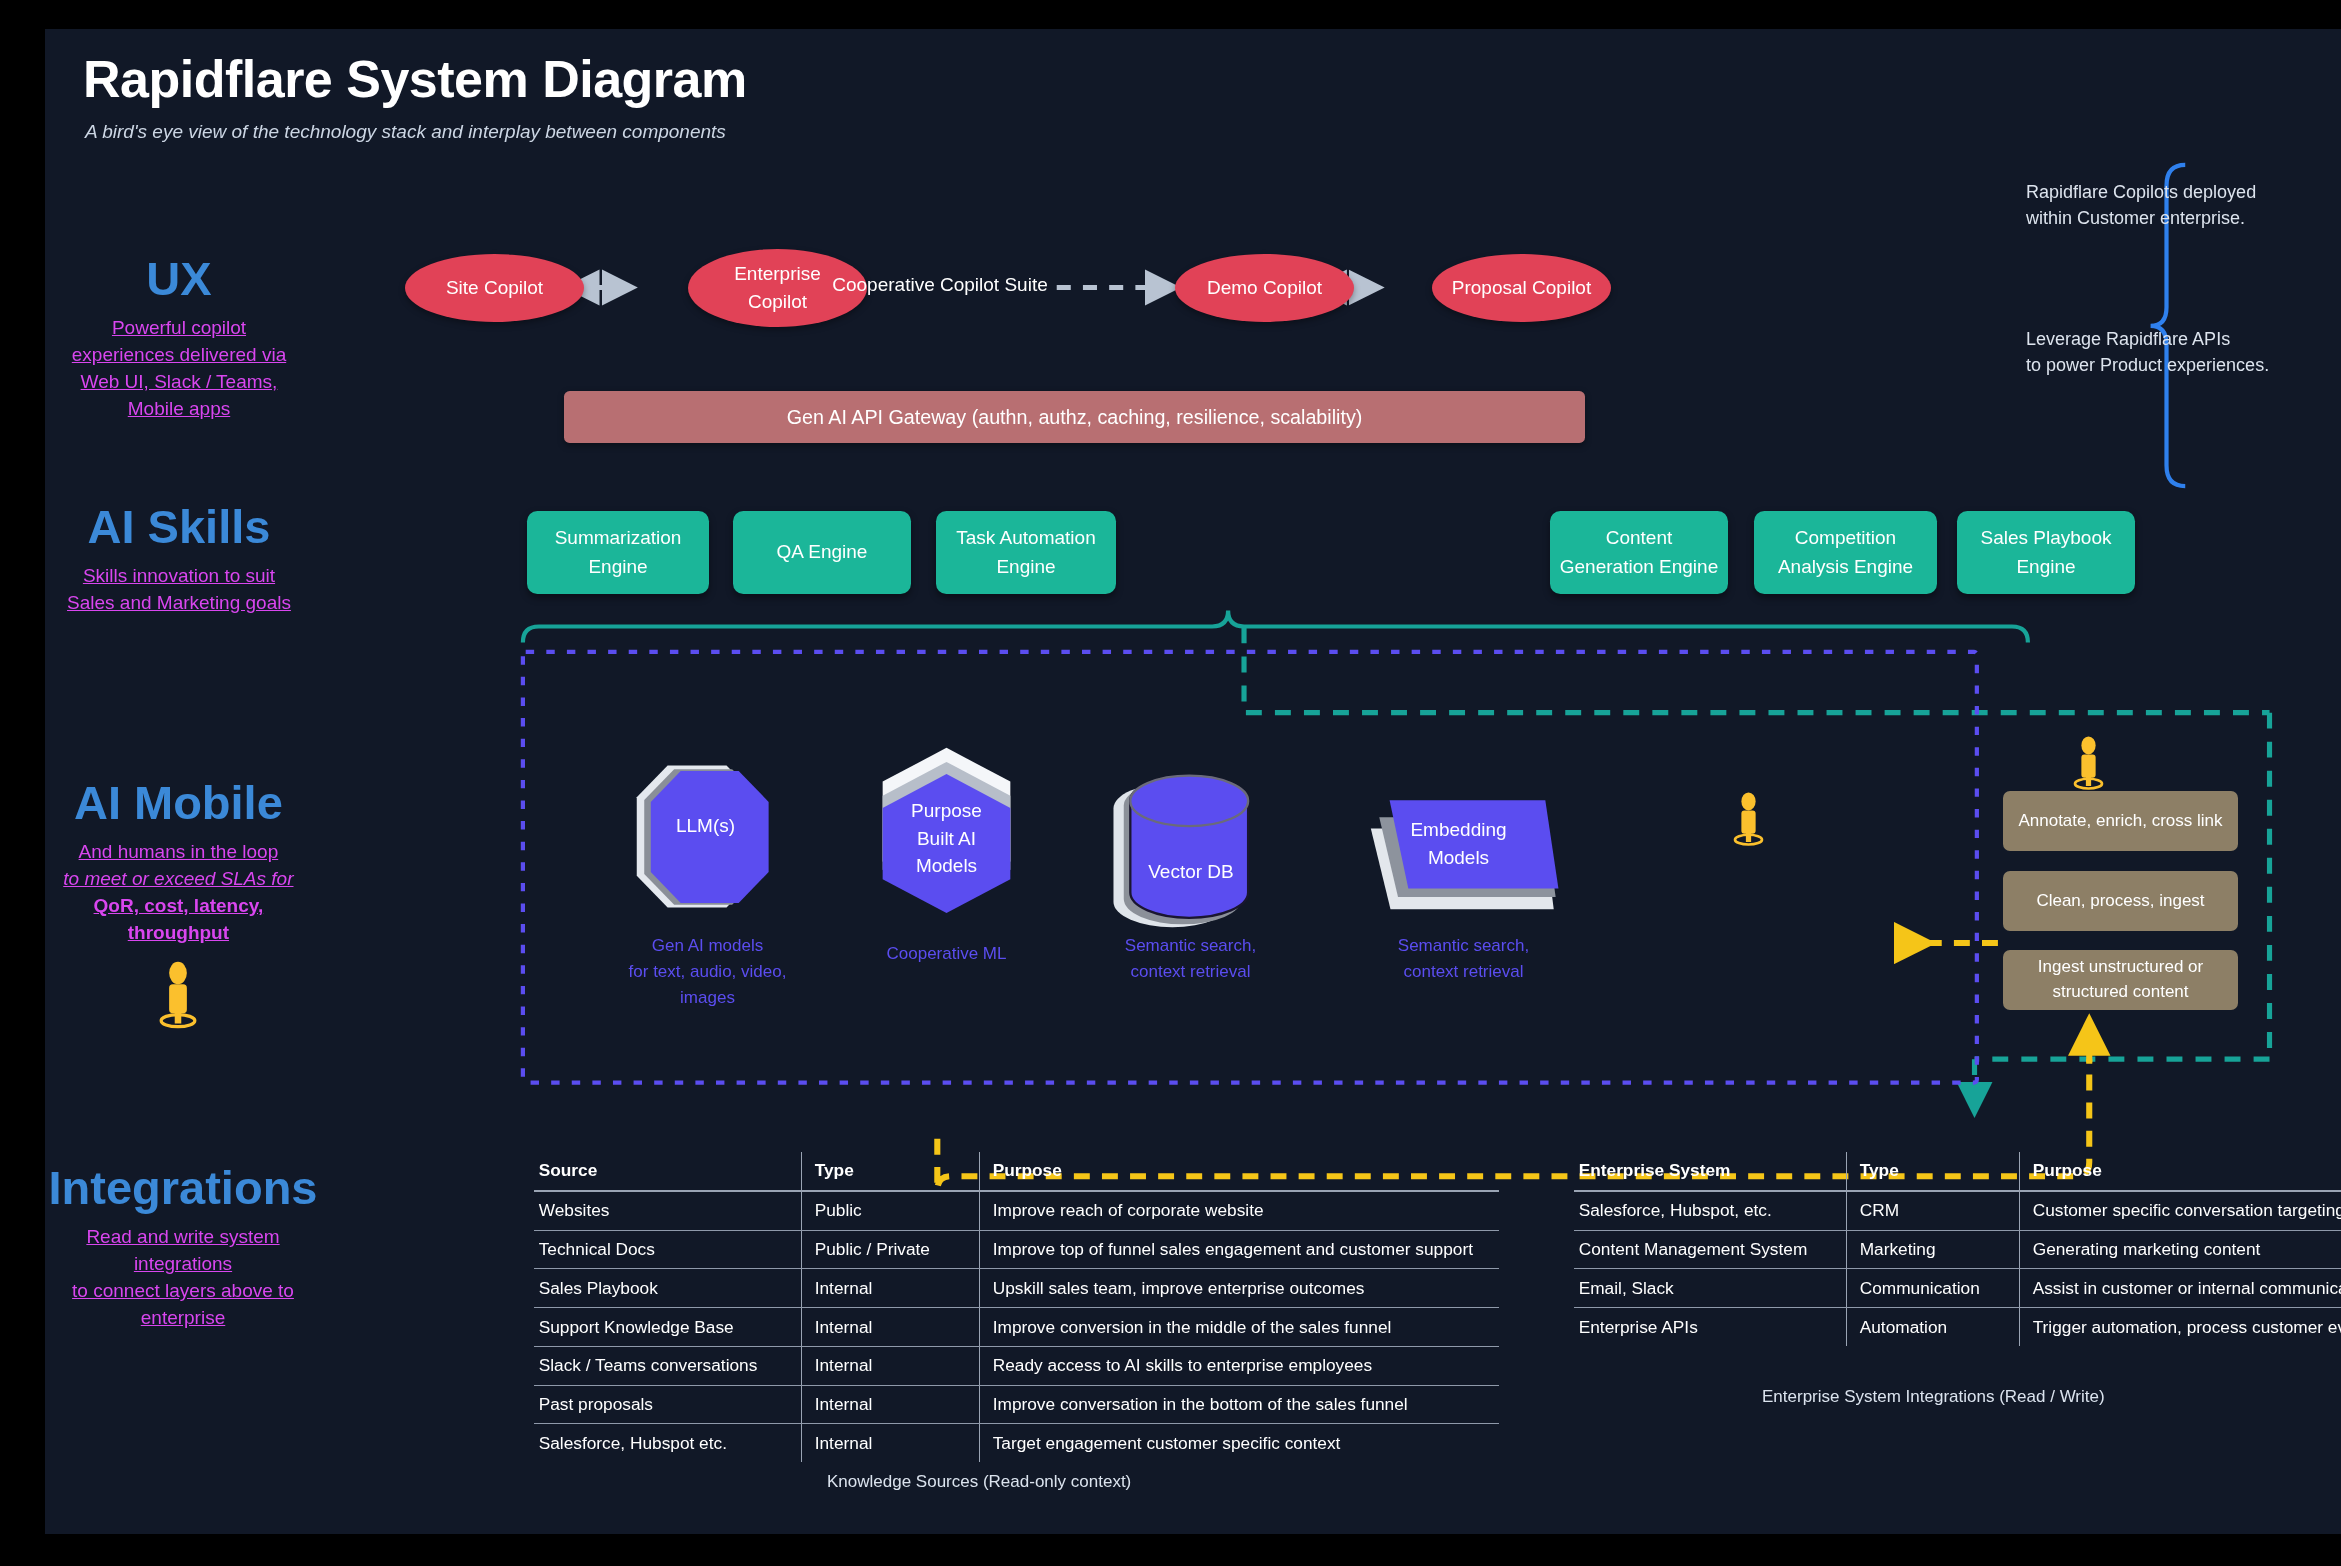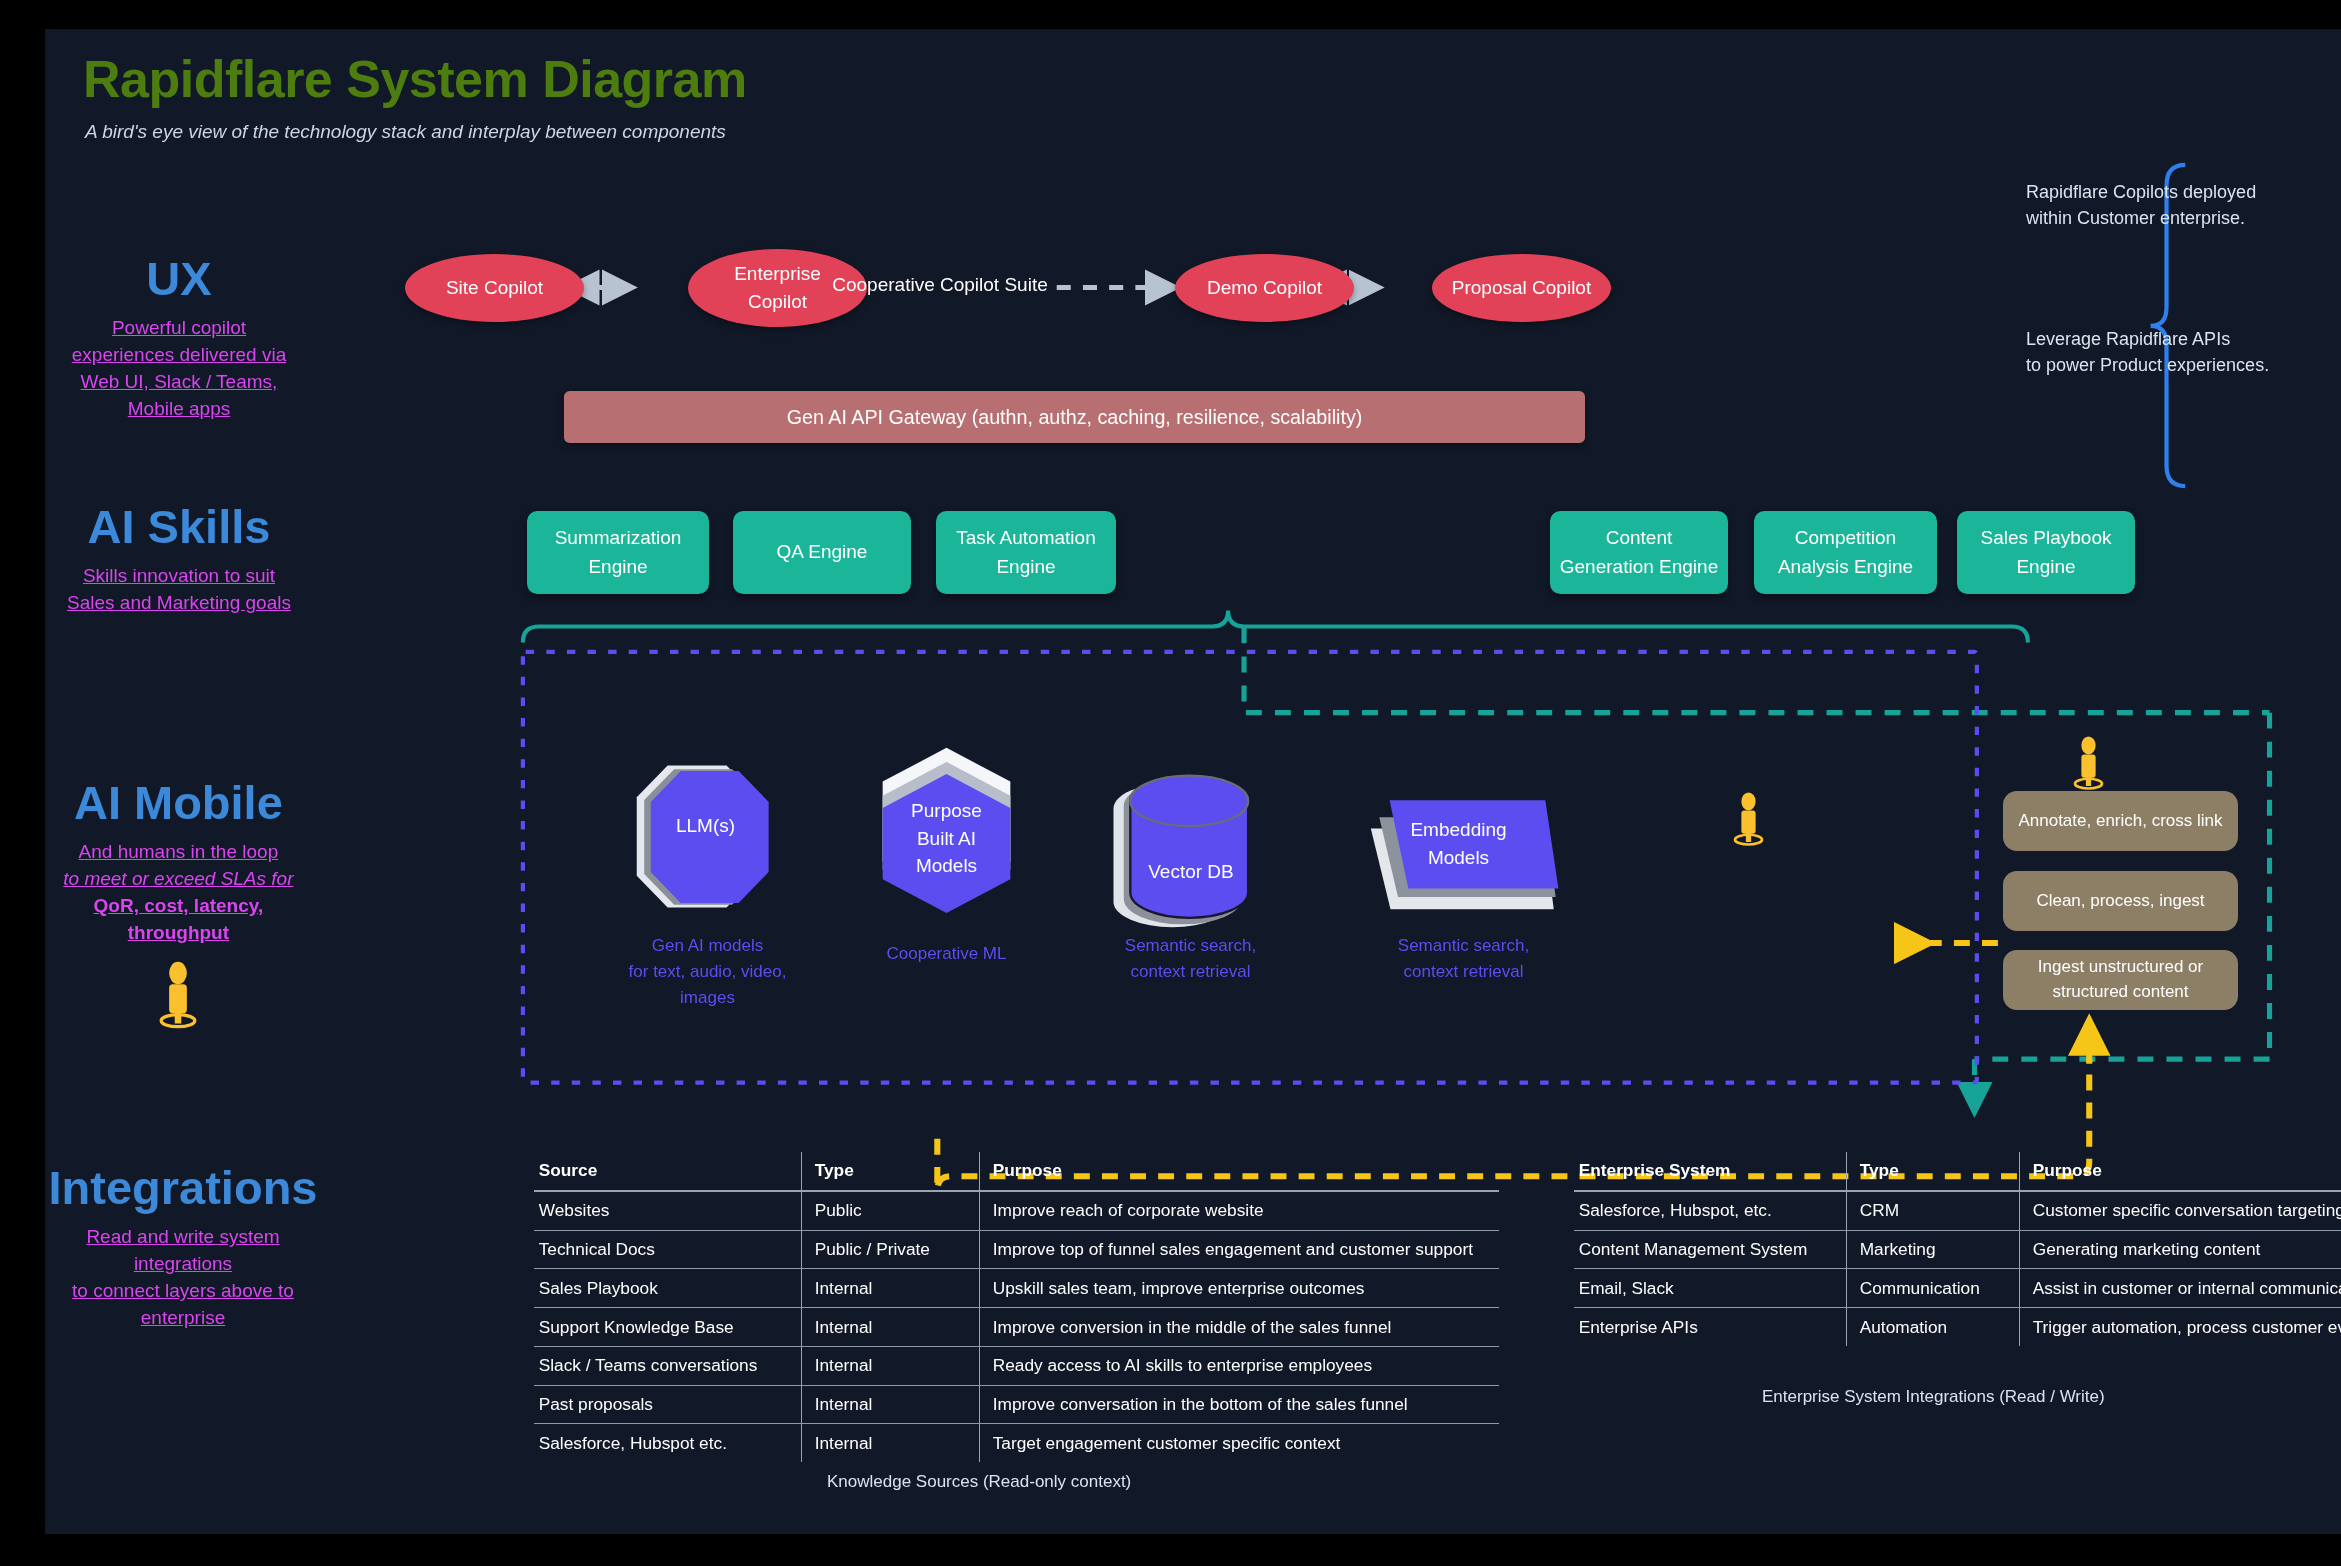--- a/index.html
+++ b/index.html
@@ -2,21 +2,21 @@
 <html style="font-size:7.5px"><head>
 <meta charset="utf-8">
 <style>
   html,body{margin:0;padding:0;background:#000;}
   body{font-family:"Liberation Sans",sans-serif;}
   #stage{position:relative;width:2533px;height:1566px;background:#000;overflow:hidden;}
   #canvas{position:absolute;left:45px;top:29px;width:2443px;height:1505px;background:#111827;}
   #svglayer{position:absolute;left:0;top:0;width:2443px;height:1505px;pointer-events:none;}
 
   
-  .title{position:absolute;left:38px;top:20px;font-size:52px;font-weight:bold;color:#4d7c0f;letter-spacing:-0.5px;white-space:nowrap;}
+  .title{position:absolute;left:38px;top:20px;font-size:52px;font-weight:bold;color:#ffffff;letter-spacing:-0.5px;white-space:nowrap;}
   .subtitle{position:absolute;left:40px;top:92px;font-size:19px;font-style:italic;color:#ccd6e4;white-space:nowrap;}
 
   
   .rail{position:absolute;text-align:center;}
   .rail-head{font-size:47px;font-weight:bold;color:#3b89d8;line-height:1.05;white-space:nowrap;}
   .rail-sub{font-size:19px;color:#d946ef;line-height:1.42;margin-top:12px;text-decoration:underline;}
 
   
   .pill{position:absolute;background:#e14257;border-radius:50%/50%;display:flex;align-items:center;
         justify-content:center;text-align:center;color:#fff;font-size:19px;line-height:1.45;
@@ -29,21 +29,21 @@
   .skill{position:absolute;background:#1bb699;border-radius:10.3px;display:flex;align-items:center;
          justify-content:center;text-align:center;color:#fff;font-size:19px;line-height:1.5;
          box-shadow:0 3.3px 7.5px rgba(0,0,0,.4);padding:0 6.6px;box-sizing:border-box;}
 
   
   .shape-label{position:absolute;color:#fff;font-size:19px;line-height:1.45;text-align:center;
                width:159px;font-weight:normal;}
   .cap{position:absolute;color:#5b4df0;font-size:17px;line-height:1.52;text-align:center;}
 
   
-  .tan{position:absolute;background:#8d7f66;border-radius:14px;display:flex;align-items:center;
+  .tan{position:absolute;background:#8d7f66;border-radius:7px;display:flex;align-items:center;
        justify-content:center;text-align:center;color:#fff;font-size:17px;line-height:1.45;
        padding:0 10.3px;box-sizing:border-box;}
 
   
   .brace-note{position:absolute;color:#dde4ee;font-size:18px;line-height:1.45;}
 
   
   .tbl{position:absolute;border-collapse:collapse;}
   .tbl td,.tbl th{color:#fff;font-size:17.3px;text-align:left;vertical-align:middle;
       padding:8.4px 0 8.4px 13px;border-right:1.4px solid #9aa4b4;white-space:nowrap;}

